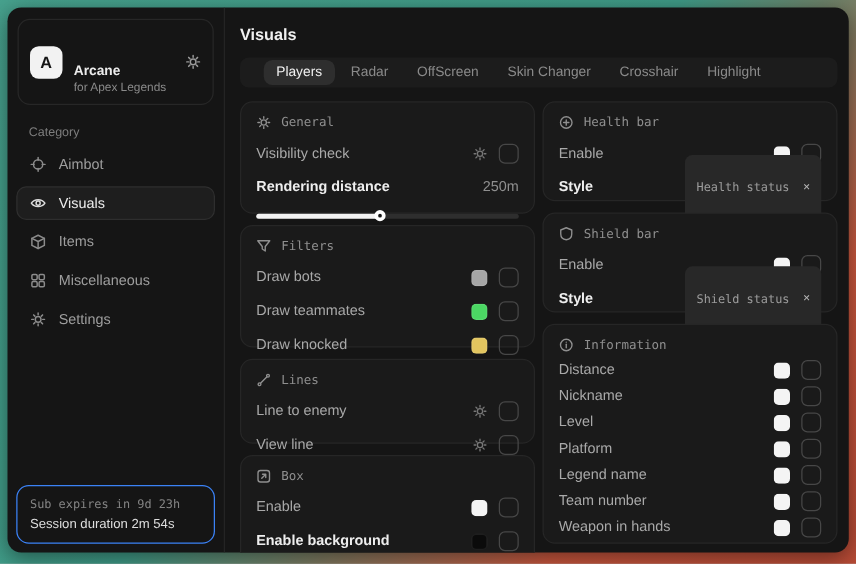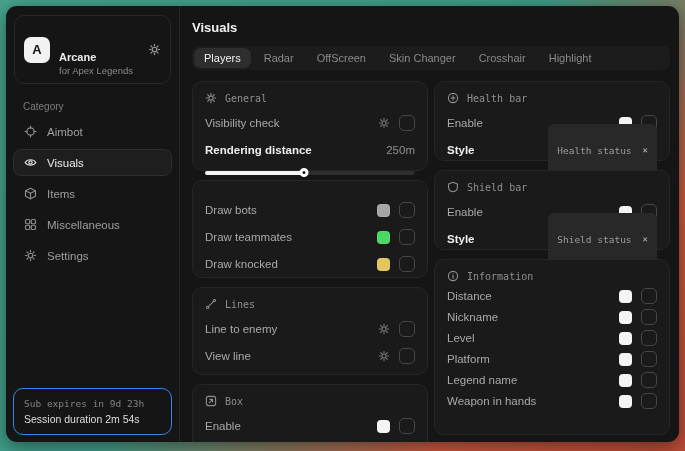--- a/index.html
+++ b/index.html
@@ -40,21 +40,21 @@
   .foot-sub { font-family:"DejaVu Sans Mono", monospace; font-size:9.5px; color:#848484; }
   .foot-session { font-size:10.5px; color:#dedede; margin-top:4px; }
   
   .main { flex:1; padding:14px 9px 0 12px; display:flex; flex-direction:column; }
   .page-title { font-size:13px; font-weight:bold; color:#f0f0f0; }
   .tabbar {
     margin-top:11px; background:#1c1c1c; border-radius:7px; height:24px;
     display:flex; align-items:center; padding:0 2px; gap:3px; flex:none;
   }
   .tab { padding:4px 10px; font-size:11px; color:#8a8a8a; border-radius:7px; cursor:pointer; white-space:nowrap; }
-  .tab.active { background:#2e2e2e; color:#f0f0f0; }
+  .tab.active { background:#2e2e2e; color:#f0f0f0;margin-left:17px; }
   .columns { display:flex; gap:6px; margin-top:11px; flex:1; min-height:0;text-align:center; }
   .col { flex:1; display:flex; flex-direction:column; gap:9px; }
   .card { background:#1a1a1a; border:1px solid #262626; border-radius:10px; padding:10px 12px; flex:none; }
   .card-head { display:flex; align-items:center; gap:8px; color:#8f8f8f;
     font-family:"DejaVu Sans Mono", monospace; font-size:10px; }
   .card-head .hicon { display:flex; color:#8f8f8f; }
   .crow { display:flex; align-items:center; justify-content:space-between; margin-top:11px; height:16px; }
   .crow.tight { margin-top:7px; height:14px; }
   .rlabel { font-size:11.5px; color:#a9a9a9; }
   .rlabel.strong { color:#eeeeee; font-weight:bold; }
@@ -198,20 +198,28 @@
             <span class="rvalue">250m</span>
           </div>
           <div class="slider">
             <span class="track"></span>
             <span class="fill" style="width: 47%;"></span>
             <span class="knob" style="left: 47%;"></span>
           </div>
         </div>
 
         <div class="card" style="height:98px">
+          <div class="card-head">
+            <span class="hicon">
+              <svg viewBox="0 0 12 12" width="12" height="12">
+                  <path d="M1.2 1.6h9.6L7.2 6.2v3.6L4.8 8.2V6.2Z"></path>
+                </svg>
+            </span>
+            <span>Filters</span>
+          </div>
           <div class="crow">
             <span class="rlabel">Draw bots</span>
             <span class="controls">
               <span class="swatch" style="background: rgb(166, 166, 166);"></span>
               <span class="checkbox"></span>
             </span>
           </div>
           <div class="crow">
             <span class="rlabel">Draw teammates</span>
             <span class="controls">
@@ -221,21 +229,21 @@
           </div>
           <div class="crow">
             <span class="rlabel">Draw knocked</span>
             <span class="controls">
               <span class="swatch" style="background: rgb(226, 197, 95);"></span>
               <span class="checkbox"></span>
             </span>
           </div>
         </div>
 
-        <div class="card" style="height:88px">
+        <div class="card" style="height:68px">
           <div class="card-head">
             <span class="hicon">
               <svg viewBox="0 0 12 12" width="12" height="12">
                   <circle cx="2.6" cy="9.4" r="1.1"></circle>
                   <circle cx="9.4" cy="2.6" r="1.1"></circle>
                   <path d="M3.6 8.4 8.4 3.6"></path>
                 </svg>
             </span>
             <span>Lines</span>
           </div>
@@ -385,20 +393,27 @@
             </span>
           </div>
           <div class="crow tight">
             <span class="rlabel">Legend name</span>
             <span class="controls">
               <span class="swatch" style="background: rgb(244, 244, 244);"></span>
               <span class="checkbox"></span>
             </span>
           </div>
           <div class="crow tight">
+            <span class="rlabel">Team number</span>
+            <span class="controls">
+              <span class="swatch" style="background: rgb(244, 244, 244);"></span>
+              <span class="checkbox"></span>
+            </span>
+          </div>
+          <div class="crow tight">
             <span class="rlabel">Weapon in hands</span>
             <span class="controls">
               <span class="swatch" style="background: rgb(244, 244, 244);"></span>
               <span class="checkbox"></span>
             </span>
           </div>
         </div>
 
       </div>
     </div>

